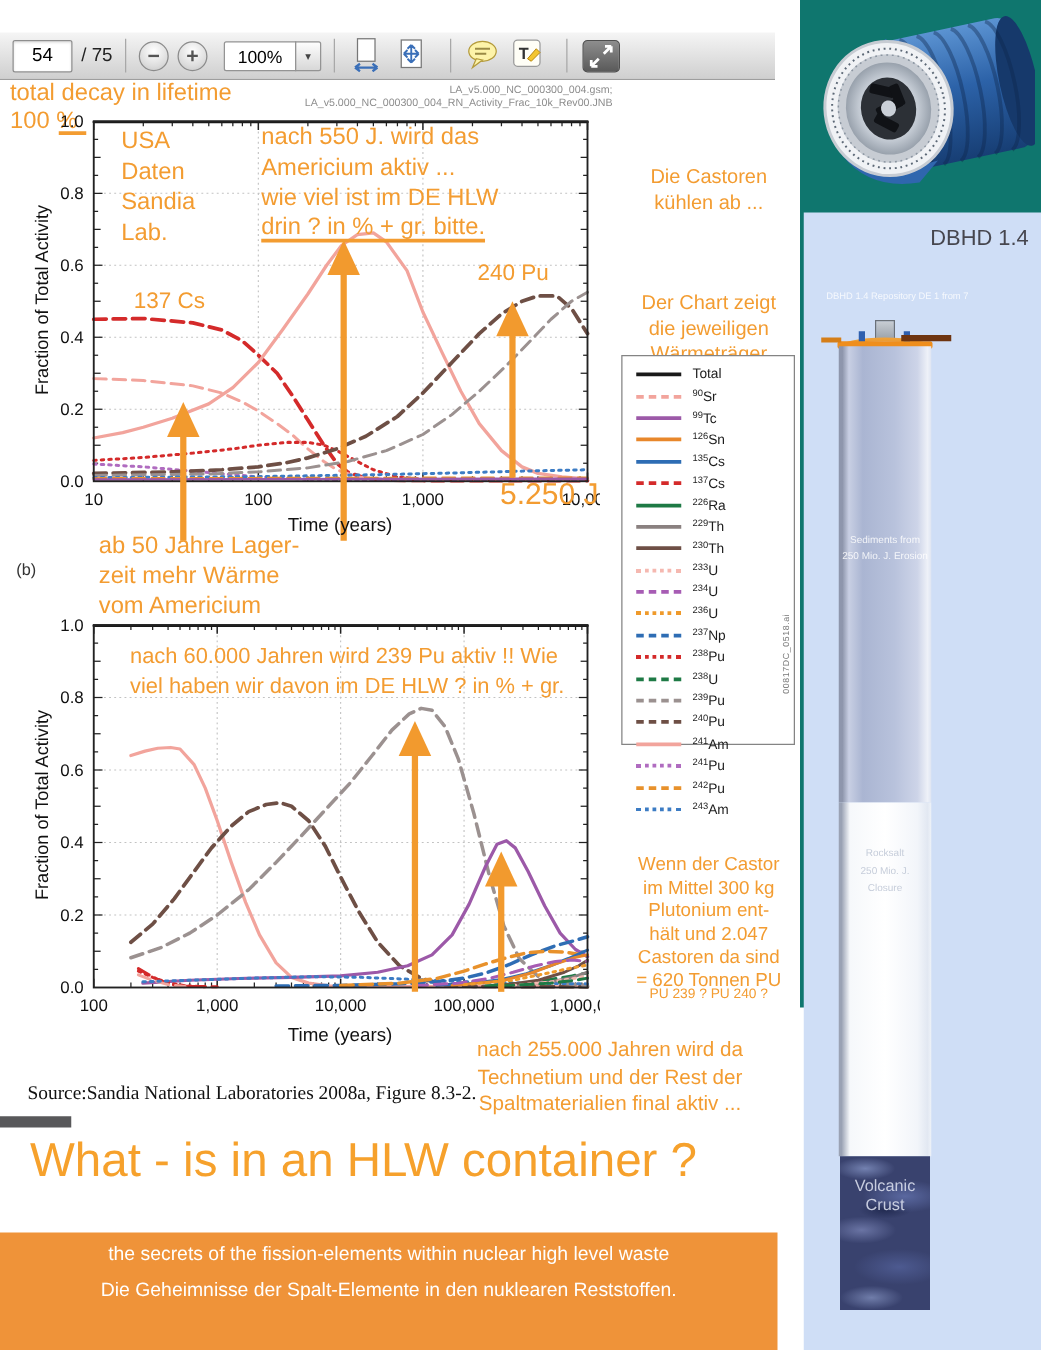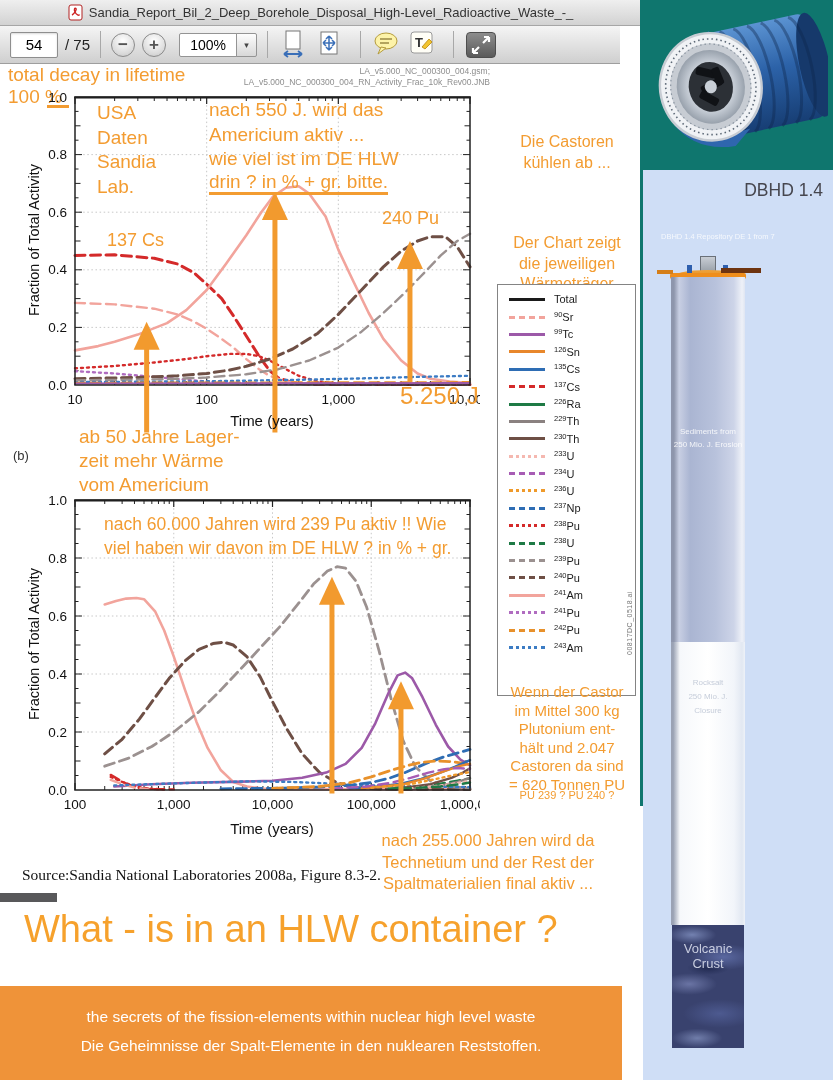--- a/index.html
+++ b/index.html
@@ -30,34 +30,34 @@
   .fsbtn{width:30px;height:26px;border:1px solid #4e4e4e;border-radius:4px;margin-left:2px;padding:0;
     background:linear-gradient(#8d8d8d,#5a5a5a);}
   
   .page{position:absolute;left:0;top:64px;width:640px;height:1016px;background:#fff;}
   .otext{color:#F39C31;}
   .gsm{font-size:8.5px;color:#8d8d8d;text-align:right;line-height:10.5px;}
   svg text{font-family:"Liberation Sans",sans-serif;}
   .ylab{position:absolute;width:300px;text-align:center;transform:rotate(-90deg);font-size:14.5px;color:#111;}
   .xlab{position:absolute;width:200px;text-align:center;font-size:15px;color:#111;}
   
-  .legendbox{position:absolute;left:497px;top:220px;width:139px;height:412px;background:#fff;
+  .legendbox{position:absolute;left:497px;top:220px;width:139px;height:312px;background:#fff;
     border:1.5px solid #848484;box-sizing:border-box;padding:6px 0 0 11px;}
   .lrow{display:flex;align-items:center;height:17.4px;}
   .lline{display:inline-block;width:36px;margin-right:9px;border-top:3px solid #000;}
   .lline.dash{border-top-style:dashed;}
   .lline.dot{border-top-style:dotted;}
   .llab{font-size:11px;color:#1c1c1c;line-height:1;}
   .llab sup{font-size:7.5px;vertical-align:4px;}
   .legside{position:absolute;right:2px;bottom:40px;font-size:7px;color:#777;
     writing-mode:vertical-rl;transform:rotate(180deg);letter-spacing:.5px;}
   
   .bigq{position:absolute;left:24px;top:844px;font-size:38px;color:#F6A12C;}
   .banner{position:absolute;left:0;top:922px;width:622px;height:94px;background:#EF9339;box-sizing:border-box;
-    color:#fff;text-align:center;padding-top:16px;font-size:15.5px;line-height:29px;}
+    color:#fff;text-align:center;padding-top:3px;font-size:15.5px;line-height:29px;}
   .graybar{position:absolute;left:0;top:829px;width:57px;height:9px;background:#58585a;}
   
   .rightpanel{position:absolute;left:640px;top:0;width:193px;height:806px;background:#0f766e;}
   .bluepanel{position:absolute;left:3px;top:170px;width:190px;height:910px;background:#cfdef6;}
   .dbhdtitle{position:absolute;right:10px;top:10px;font-size:17.5px;color:#46464e;}
   .watermark{position:absolute;left:18px;top:62px;font-size:7.5px;color:rgba(255,255,255,.8);}
   .column{position:absolute;left:28px;top:107px;width:74px;height:771px;}
   .sect-sed{height:365px;background:linear-gradient(90deg,#8e96ac 0%,#8e96ac 4%,#c8cfe3 11%,#aab5d2 26%,#b8c2dc 60%,#cdd4e8 85%,#eef1f8 96%,#dfe5f2 100%);}
   .sect-salt{height:283px;background:linear-gradient(90deg,#9aa2b4 0%,#9aa2b4 3%,#f6f8fb 12%,#ffffff 50%,#f2f5fa 85%,#e2e8f2 96%,#eef2f8 100%);}
   .sect-volc{height:123px;margin:0 1px;background:
@@ -69,29 +69,20 @@
     radial-gradient(30px 10px at 50% 35%,#222b52 0%,rgba(0,0,0,0) 70%),
     #39426e;}
   .collabel{position:absolute;left:0;width:100%;text-align:center;}
   .rig{position:absolute;}
 </style>
 </head>
 <body>
 
 <div class="canvas">
 
-  <div class="titlebar">
-    <span style="display:inline-flex;">
-      <svg width="15" height="17" viewBox="0 0 15 17">
-          <rect x="1" y="1" width="13" height="15" rx="2" fill="#fff" stroke="#b22222"></rect>
-          <path d="M4 11 C6 10 9 6 8 4.5 C7 3.5 5.5 5 7 8 C8.5 11 11 12 11.5 10.5" stroke="#c22" stroke-width="1.4" fill="none"></path>
-        </svg>
-    </span>
-    <span class="titletext">Sandia_Report_Bil_2_Deep_Borehole_Disposal_High-Level_Radioactive_Waste_-_</span>
-  </div>
 
   <div class="toolbar">
     <input class="pageinput" value="54" style="">
     <span class="pagetotal">/ 75</span>
     <span class="tsep"></span>
     <button class="roundbtn">−</button>
     <button class="roundbtn">+</button>
     <div class="zoombox" style="margin-left:6px;">100%</div>
     <button class="dropbtn">▾</button>
     <span class="tsep"></span>

